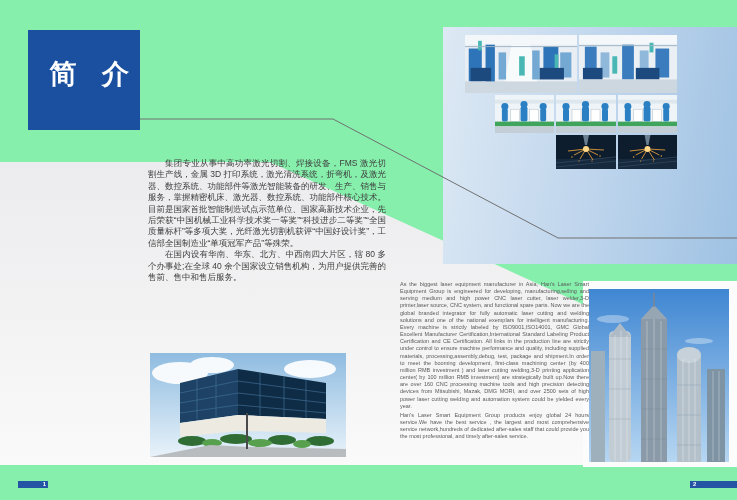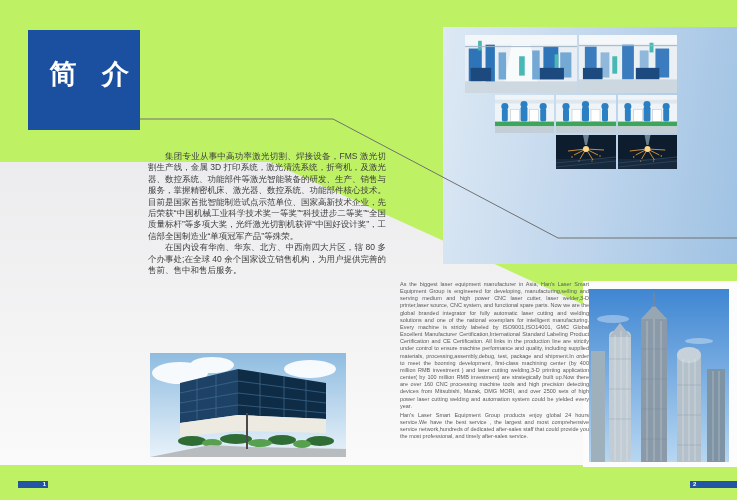--- a/index.html
+++ b/index.html
@@ -1,18 +1,18 @@
 <!DOCTYPE html>
 <html><head>
 <meta charset="utf-8">
 <style>
   * { margin:0; padding:0; box-sizing:border-box; }
   html,body { background:#888; }
   #page {
-    position:relative; width:737px; height:500px; background:#bef264;
+    position:relative; width:737px; height:500px; background:#86efac;
     overflow:hidden; font-family:"Liberation Sans","DejaVu Sans",sans-serif;
   }
   
   #gray-panel {
     position:absolute; left:0; top:162px; width:622px; height:303px;
     background:linear-gradient(180deg,#ececee 0%,#f3f3f4 55%,#fafafa 100%);
     clip-path:polygon(0 0,43.4% 0,100% 52.8%,100% 100%,0 100%);
   }
   
   #blue-panel {
@@ -40,21 +40,21 @@
   #photo-line-2    { left:556px; top:95px;  width:60px;  height:38px; }
   #photo-line-3    { left:618px; top:95px;  width:59px;  height:38px; }
   #photo-laser-1   { left:556px; top:135px; width:60px;  height:34px; }
   #photo-laser-2   { left:618px; top:135px; width:59px;  height:34px; }
   #photo-office    { left:150px; top:353px; width:196px; height:104px; }
   #white-mat       { position:absolute; left:583px; top:281px; width:154px; height:186px; background:#fcfcfc; }
   #photo-city      { left:589px; top:289px; width:140px; height:173px; }
 
   
   #cn-text {
-    position:absolute; left:148px; top:151px; width:238px;
+    position:absolute; left:148px; top:158px; width:238px;
     font-size:8.5px; line-height:11.4px; color:#3d3d3d; text-align:justify; z-index:3;
   }
   #cn-text p { text-indent:2em; }
 
   
   #en-text {
     position:absolute; left:400px; top:281px; width:189px;
     font-size:5.5px; line-height:7.15px; color:#5a5a5a; text-align:justify; z-index:3;
   }
   #en-text p + p { margin-top:2px; }

